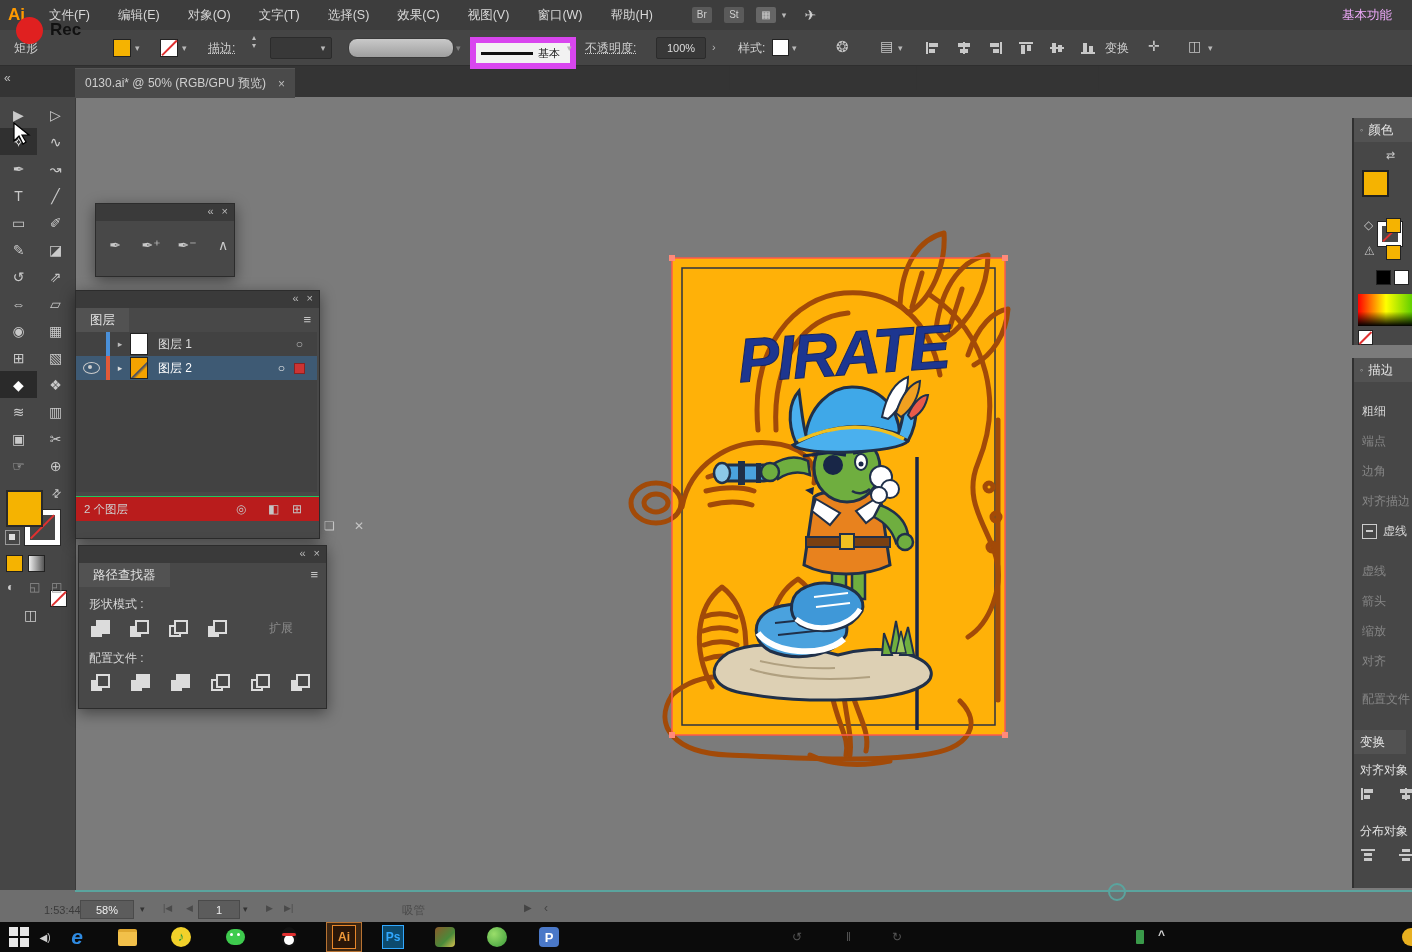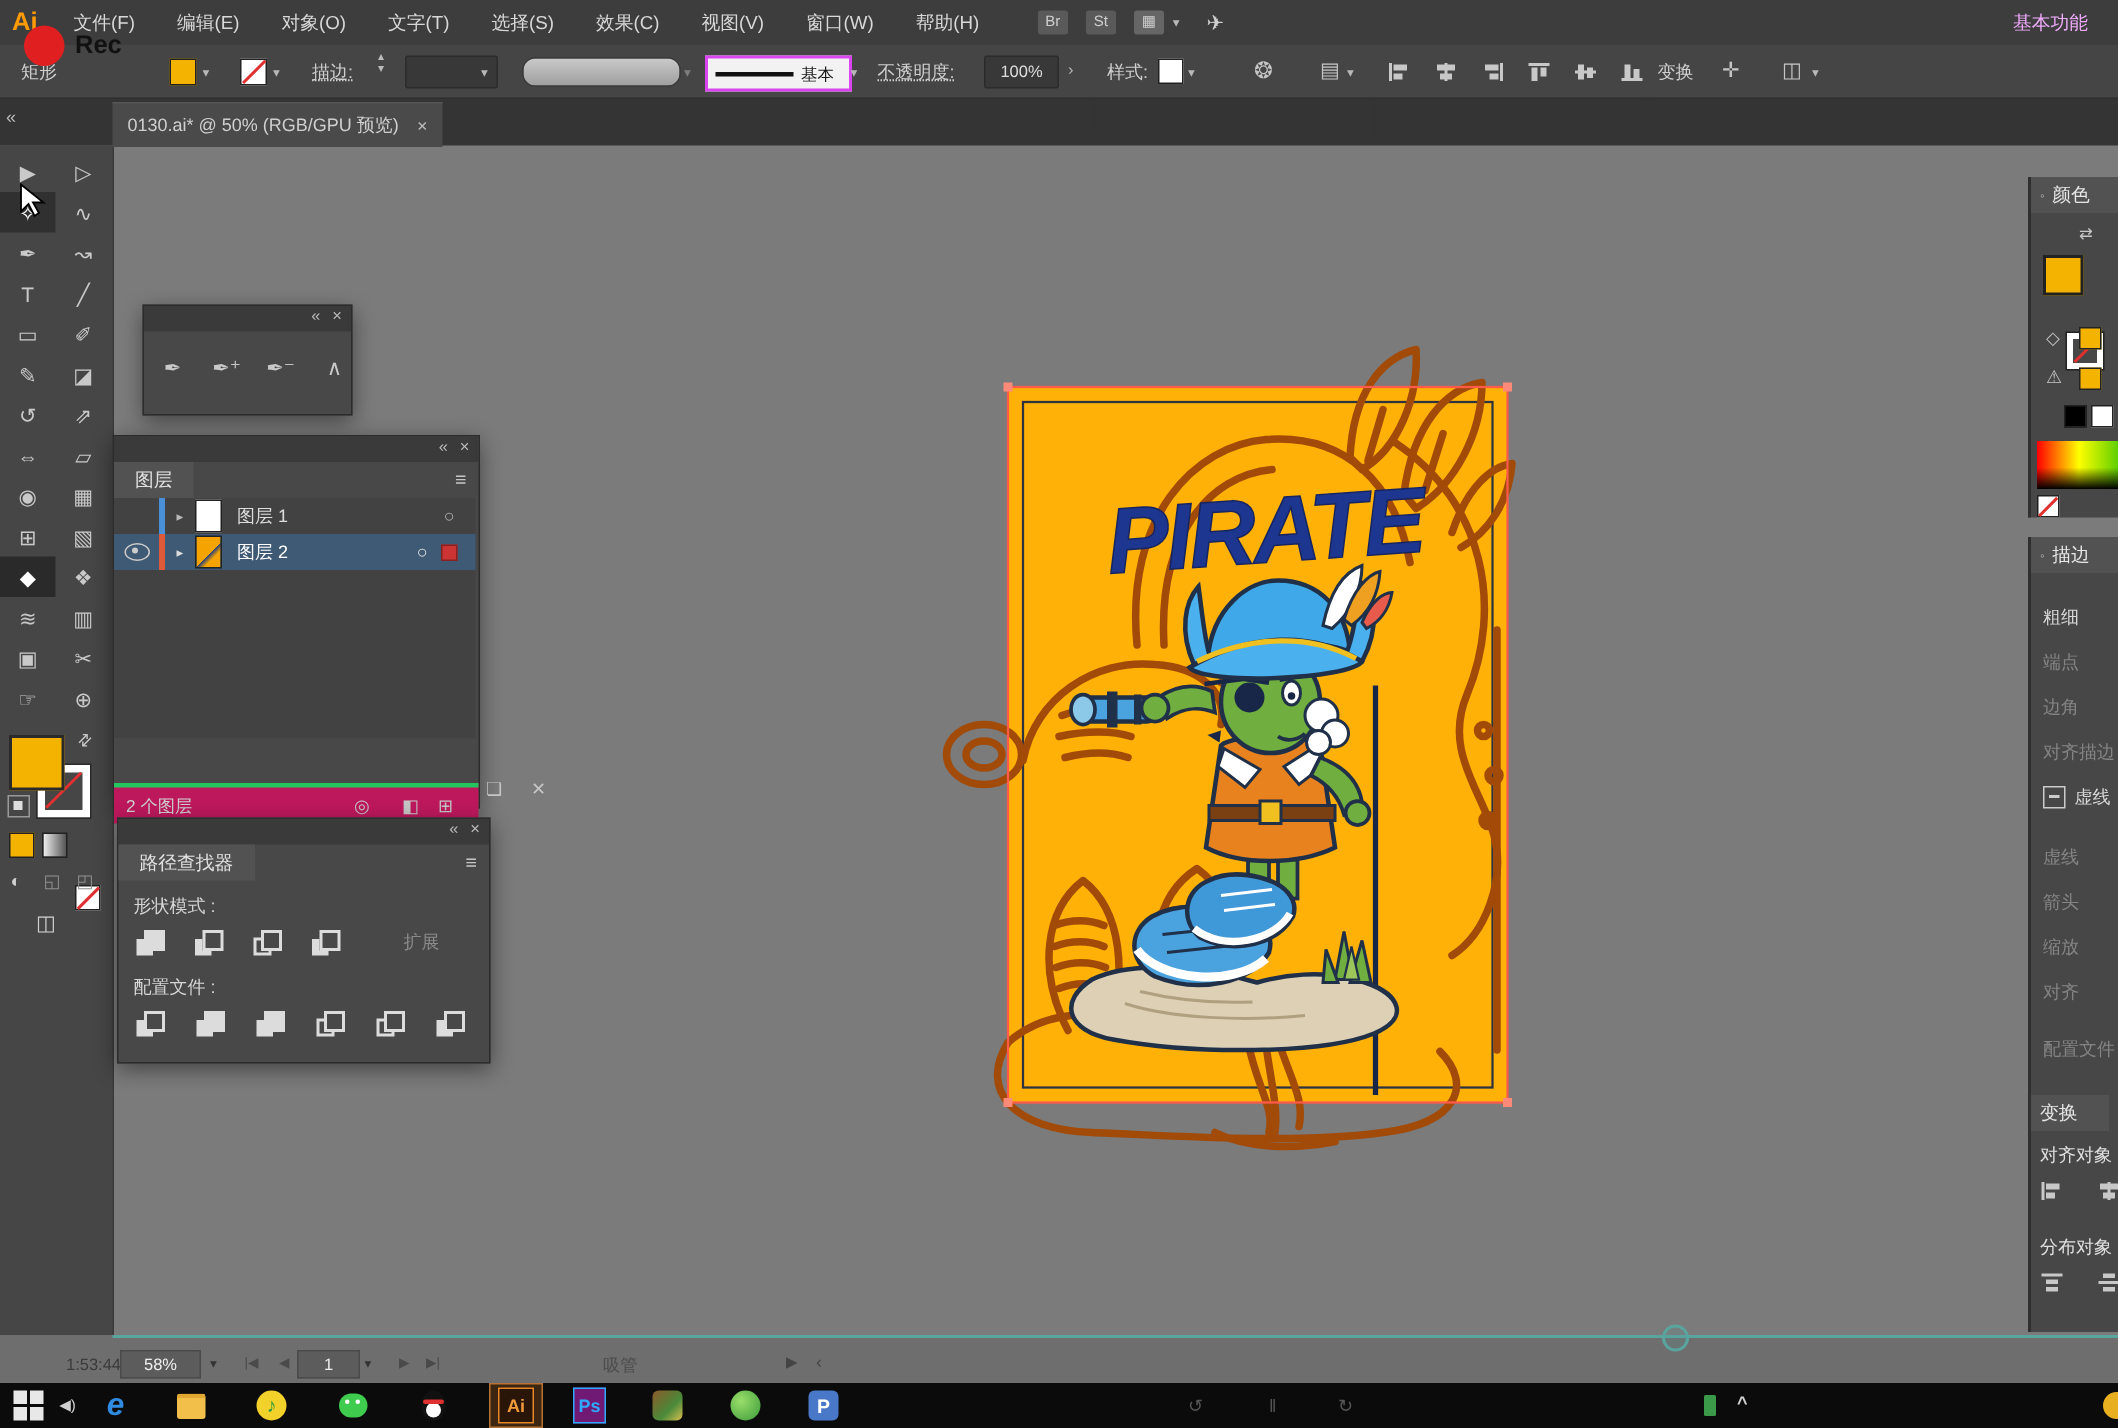--- a/index.html
+++ b/index.html
@@ -97,21 +97,21 @@
   <span class="p chev" style="left:135px;top:13px">▾</span>
   <div class="p swatch none-slash" style="left:160px;top:9px;width:18px;height:18px"></div>
   <span class="p chev" style="left:182px;top:13px">▾</span>
   <span class="p cb-label underl" style="left:208px;top:10px">描边:</span>
   <span class="p" style="left:252px;top:4px;color:#bbb;font-size:8px;line-height:8px">▴<br>▾</span>
   <div class="p chip" style="left:270px;top:7px;width:60px;height:20px">
     <span class="chev" style="margin-left:44px">▾</span>
   </div>
   <div class="p" style="left:348px;top:8px;width:104px;height:18px;background:linear-gradient(#c9c9c9,#9f9f9f);border-radius:9px;border:1px solid #3a3a3a"></div>
   <span class="p chev" style="left:456px;top:13px;opacity:.5">▾</span>
-  <div class="p" style="left:470px;top:7px;width:94px;height:20px;background:#f2f2f2;border:2px solid #d946ef;display:flex;align-items:center">
+  <div class="p" style="left:470px;top:7px;width:94px;height:20px;background:#f2f2f2;border:6px solid #d946ef;display:flex;align-items:center">
     <div style="width:52px;height:3px;background:#111;margin:0 5px"></div>
     <span style="color:#1a1a1a;font-size:11px">基本</span>
   </div>
   <span class="p chev" style="left:567px;top:13px">▾</span>
   <span class="p cb-label underl" style="left:585px;top:10px">不透明度:</span>
   <div class="p chip" style="left:656px;top:7px;width:48px;height:20px">
     <span>100%</span>
   </div>
   <span class="p chev" style="left:712px;top:11px;font-size:11px">›</span>
   <div class="sep" style="left:729px"></div>
@@ -325,21 +325,21 @@
           <span class="eye"></span>
         </span>
       <span style="width:4px;height:24px;background:#e05a3a"></span>
       <span style="width:20px;text-align:center;color:#ddd;font-size:9px">▸</span>
       <span class="swatch" style="width:18px;height:22px;background:linear-gradient(135deg,#f5a300 55%,#27407a 56%,#f5a300 70%)"></span>
       <span style="margin-left:10px;color:#fff">图层 2</span>
       <span style="position:absolute;right:32px;color:#eee">○</span>
       <span style="position:absolute;right:12px;width:9px;height:9px;background:#c33;border:1px solid #822"></span>
     </div>
   </div>
-  <div class="p row" style="left:0;top:231px;width:243px;height:24px;background:#be185d;border-top:3px solid #22c55e">
+  <div class="p row" style="left:0;top:205px;width:243px;height:24px;background:#b91c1c;border-top:1px solid #22c55e">
     <span style="margin-left:8px;font-size:11.5px;color:#cfcfcf">2 个图层</span>
     <span style="position:absolute;left:160px;color:#c5c5c5">◎</span>
     <span style="position:absolute;left:192px;color:#c5c5c5">◧</span>
     <span style="position:absolute;left:216px;color:#c5c5c5">⊞</span>
 
   </div>
 
   <span class="p" style="left:248px;top:227px"></span>
   <span style="position:absolute;left:248px;top:228px;color:#c5c5c5">❏</span>
   <span style="position:absolute;left:278px;top:228px;color:#c5c5c5">✕</span>
@@ -653,21 +653,21 @@
   <div class="tb" style="left:278px">
       <div style="width:16px;height:20px;background:#111;border-radius:50% 50% 45% 45%;position:relative">
         <div style="position:absolute;left:3px;top:8px;width:10px;height:10px;background:#fff;border-radius:50%"></div>
         <div style="position:absolute;left:1px;top:6px;width:14px;height:3px;background:#e03030;border-radius:2px"></div>
       </div>
     </div>
   <div class="p" style="left:326px;top:0;width:36px;height:30px;background:rgba(190,110,40,.28);border:1px solid #b87333;box-sizing:border-box;display:flex;align-items:center;justify-content:center">
     <div style="width:22px;height:22px;background:#2a1608;border:1px solid #e8862a;color:#f09a3a;font-weight:bold;font-size:12px;display:flex;align-items:center;justify-content:center">Ai</div>
   </div>
   <div class="tb" style="left:382px">
-      <div style="width:22px;height:22px;background:#701a75;border:1px solid #31a8ff;color:#31a8ff;font-weight:bold;font-size:12px;display:flex;align-items:center;justify-content:center">Ps</div>
+      <div style="width:22px;height:22px;background:#0c4a6e;border:1px solid #31a8ff;color:#31a8ff;font-weight:bold;font-size:12px;display:flex;align-items:center;justify-content:center">Ps</div>
     </div>
   <div class="tb" style="left:434px">
       <div style="width:20px;height:20px;border-radius:4px;background:linear-gradient(135deg,#8a5a2a,#4a8a3a 60%,#d8c050)"></div>
     </div>
   <div class="tb" style="left:486px">
       <div style="width:20px;height:20px;border-radius:50%;background:radial-gradient(circle at 35% 35%,#9ade6a,#3a9a3a)"></div>
     </div>
   <div class="tb" style="left:538px">
       <div style="width:20px;height:20px;border-radius:4px;background:#4a78c8;color:#fff;font-weight:bold;font-size:13px;display:flex;align-items:center;justify-content:center">P</div>
     </div>

